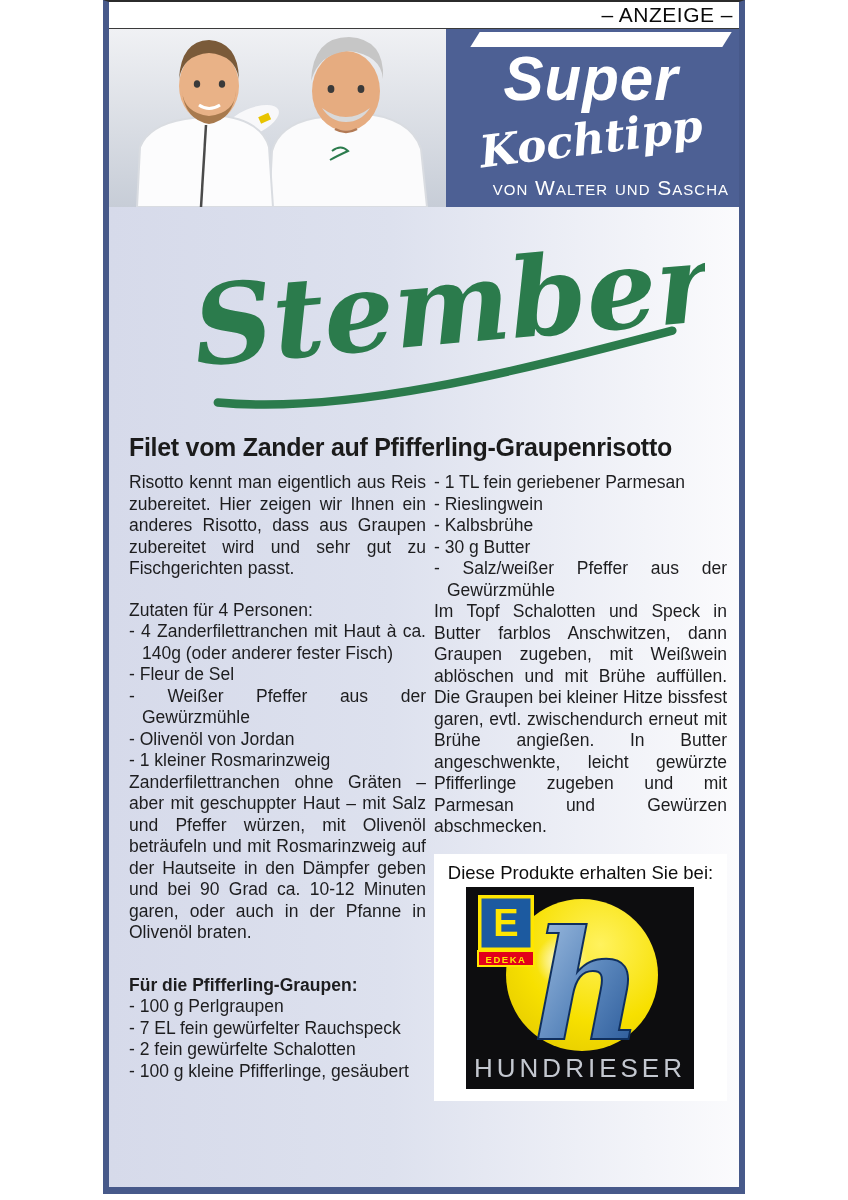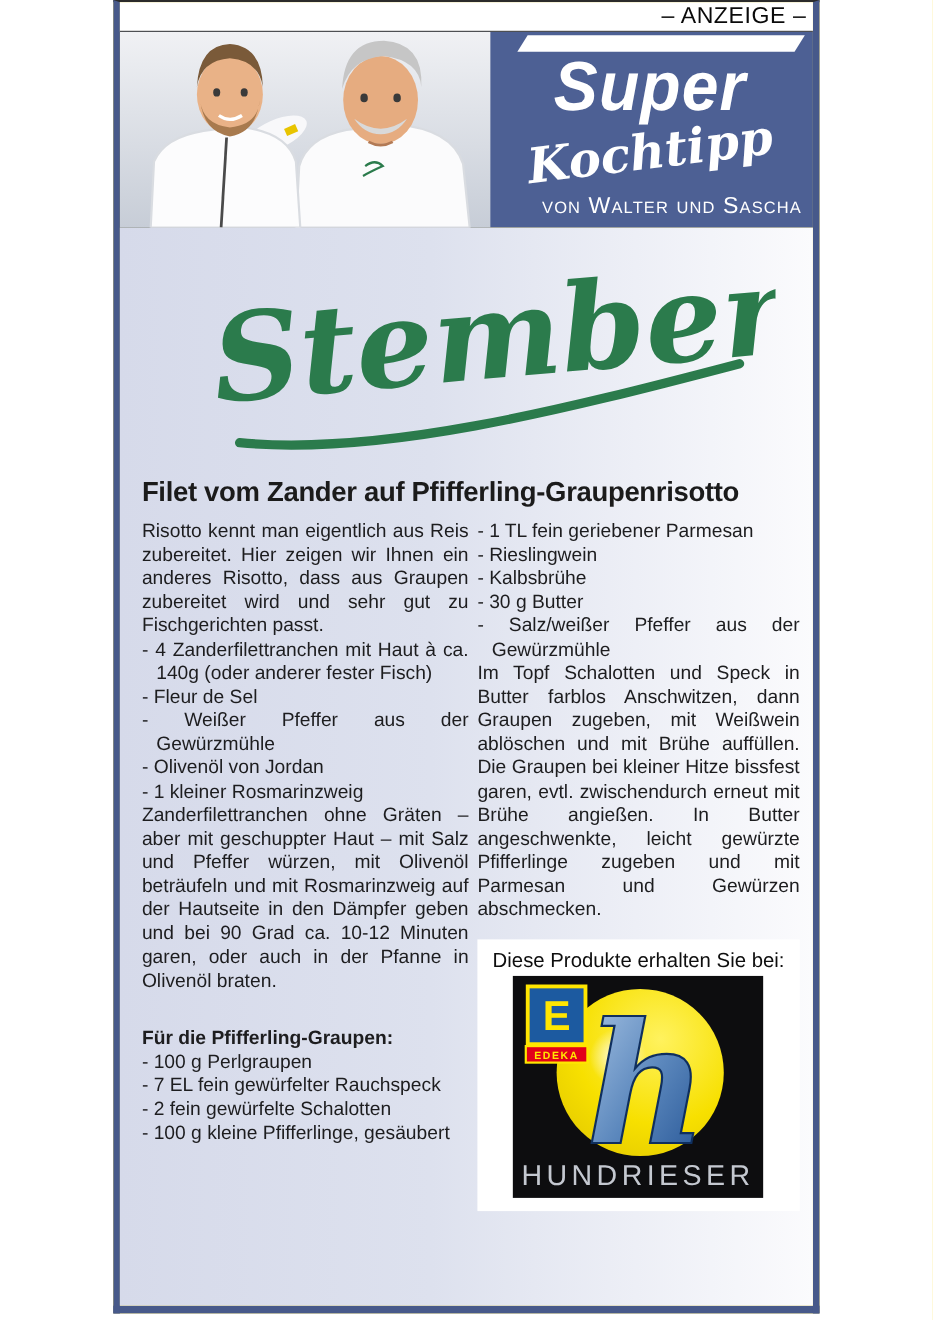--- a/index.html
+++ b/index.html
@@ -2,21 +2,21 @@
 <html><head>
 <meta charset="utf-8">
 <style>
   html,body{margin:0;padding:0;}
   body{
     width:848px;height:1200px;background:#ffffff;position:relative;
     font-family:"Liberation Sans", sans-serif;color:#1d1d1f;
   }
   .ad{
     position:absolute;left:103px;top:0;width:642px;height:1194px;
-    box-sizing:border-box;background:#fde047;
+    box-sizing:border-box;background:#4d7c0f;
     border-left:6px solid #47598a;border-right:6px solid #47598a;
     border-bottom:7px solid #47598a;border-top:2px solid #2b2b2b;
   }
   
   .strip{
     height:27px;background:#fff;border-bottom:1px solid #3a3a3a;
     display:flex;align-items:center;justify-content:flex-end;
     padding-right:6px;box-sizing:border-box;
   }
   .strip span{font-size:21px;color:#0a0a0a;letter-spacing:0.5px;}
@@ -127,20 +127,21 @@
       </g>
       <path d="M78 203 C 215 216, 390 172, 565 126" stroke="#2b7b4c" stroke-width="9" fill="none" stroke-linecap="round"></path>
     </svg>
 
     <div class="title">Filet vom Zander auf Pfifferling-Graupenrisotto</div>
 
     <div class="cols">
 
       <div class="col colL">
         <p class="para">Risotto kennt man eigentlich aus Reis zubereitet. Hier zeigen wir Ihnen ein anderes Risotto, dass aus Graupen zubereitet wird und sehr gut zu Fischgerichten passt.</p>
+        <p class="label">Zutaten für 4 Personen:</p>
         <div class="ing">- 4 Zanderfilettranchen mit Haut à ca. 140g (oder anderer fester Fisch)</div>
         <div class="ing">- Fleur de Sel</div>
         <div class="ing">- Weißer Pfeffer aus der Gewürzmühle</div>
         <div class="ing">- Olivenöl von Jordan</div>
         <div class="ing">- 1 kleiner Rosmarinzweig</div>
         <p class="para">Zanderfilettranchen ohne Gräten – aber mit geschuppter Haut – mit Salz und Pfeffer würzen, mit Olivenöl beträufeln und mit Rosmarinzweig auf der Hautseite in den Dämpfer geben und bei 90 Grad ca. 10-12 Minuten garen, oder auch in der Pfanne in Olivenöl braten.</p>
         <p class="head gap">Für die Pfifferling-Graupen:</p>
         <div class="ing">- 100 g Perlgraupen</div>
         <div class="ing">- 7 EL fein gewürfelter Rauchspeck</div>
         <div class="ing">- 2 fein gewürfelte Schalotten</div>

